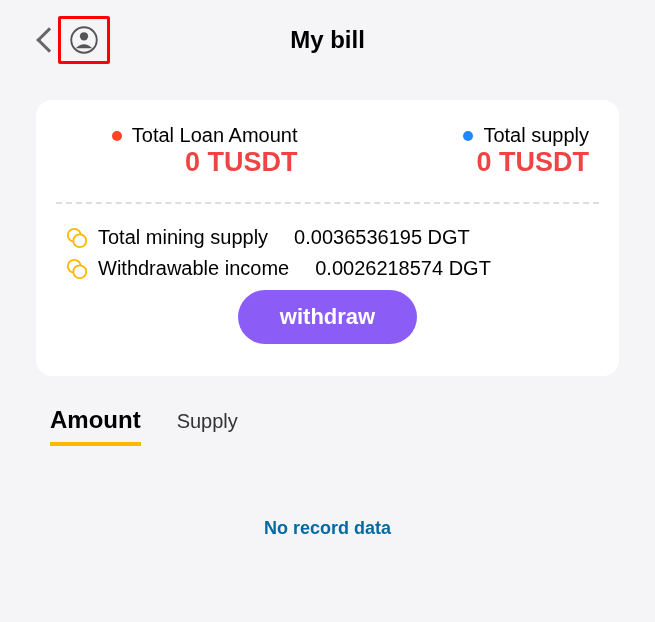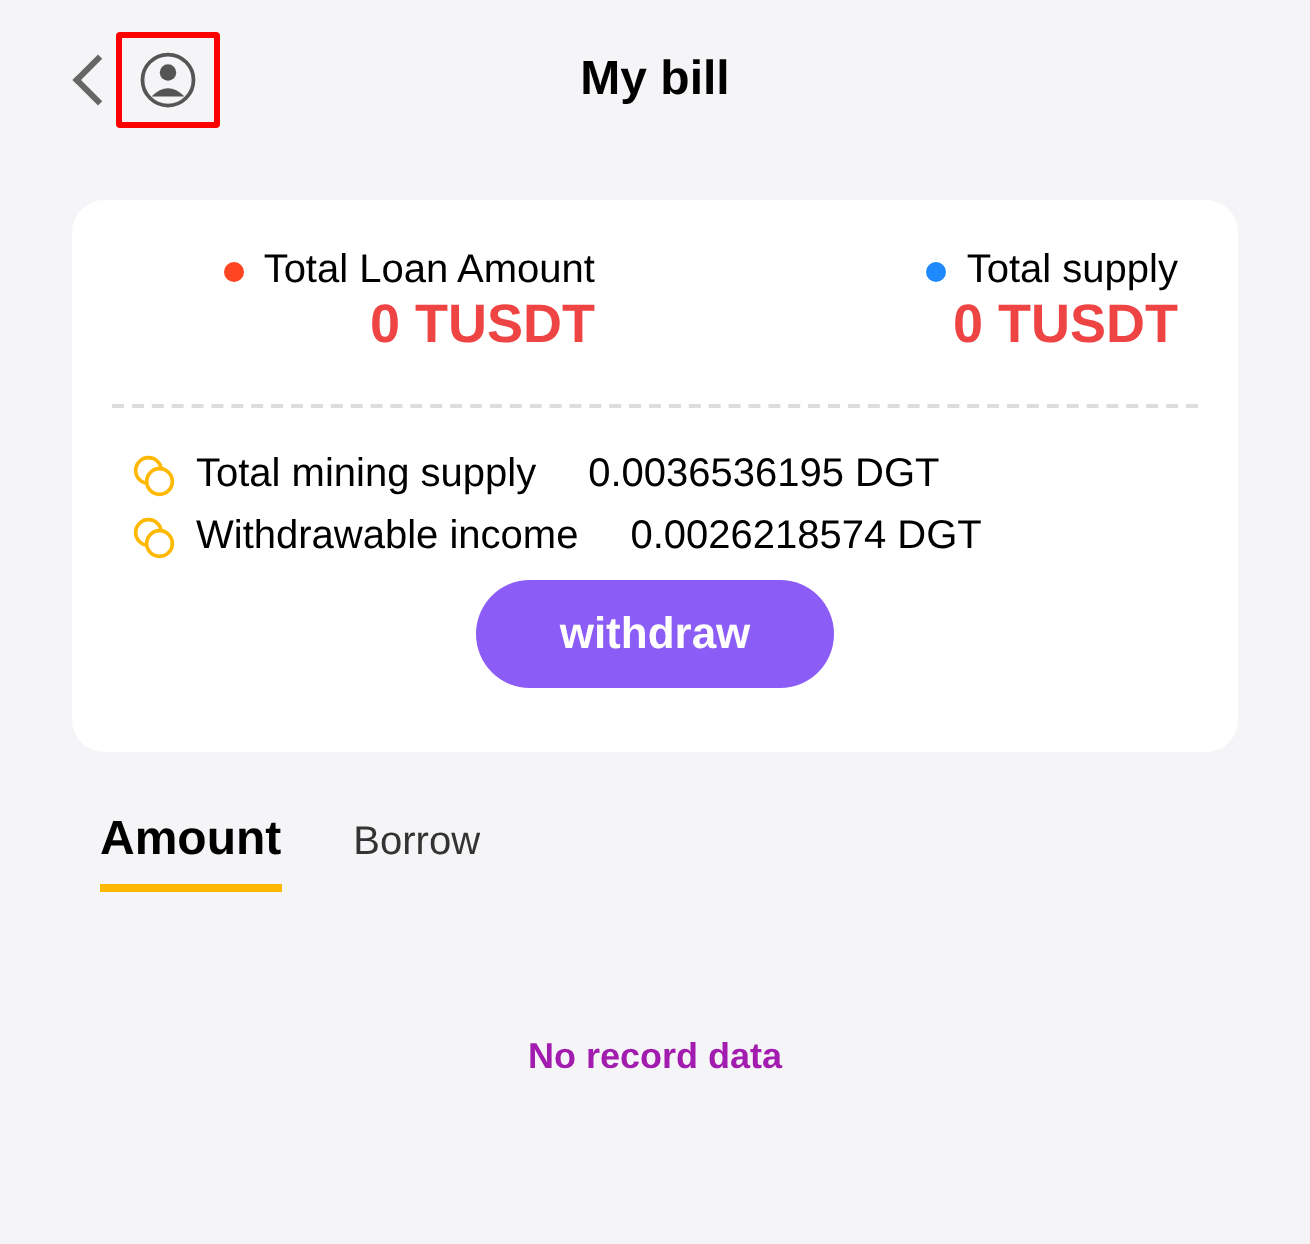--- a/index.html
+++ b/index.html
@@ -139,21 +139,21 @@
     .tab.active {
       font-size: 24px;
       font-weight: 700;
       color: #000;
       border-bottom-color: #ffb800;
     }
     .no-record {
       text-align: center;
       font-size: 18px;
       font-weight: 600;
-      color: #a21caf;
+      color: #0369a1;
       margin-top: 72px;
     }
   </style>
 </head>
 <body>
 
 <div class="header">
   <div class="back-arrow"></div>
   <div class="header-title">My bill</div>
   <div class="profile-wrap">
@@ -201,16 +201,16 @@
     </svg>
     <span class="revenue-label">Withdrawable income</span>
     <span class="revenue-value">0.0026218574 DGT</span>
   </div>
 
   <button class="withdraw-btn">withdraw</button>
 </div>
 
 <div class="tabs">
   <div class="tab active">Amount</div>
-  <div class="tab">Borrow</div>
+  <div class="tab">Supply</div>
 </div>
 
 <div class="no-record">No record data</div>
 
 </body></html>

